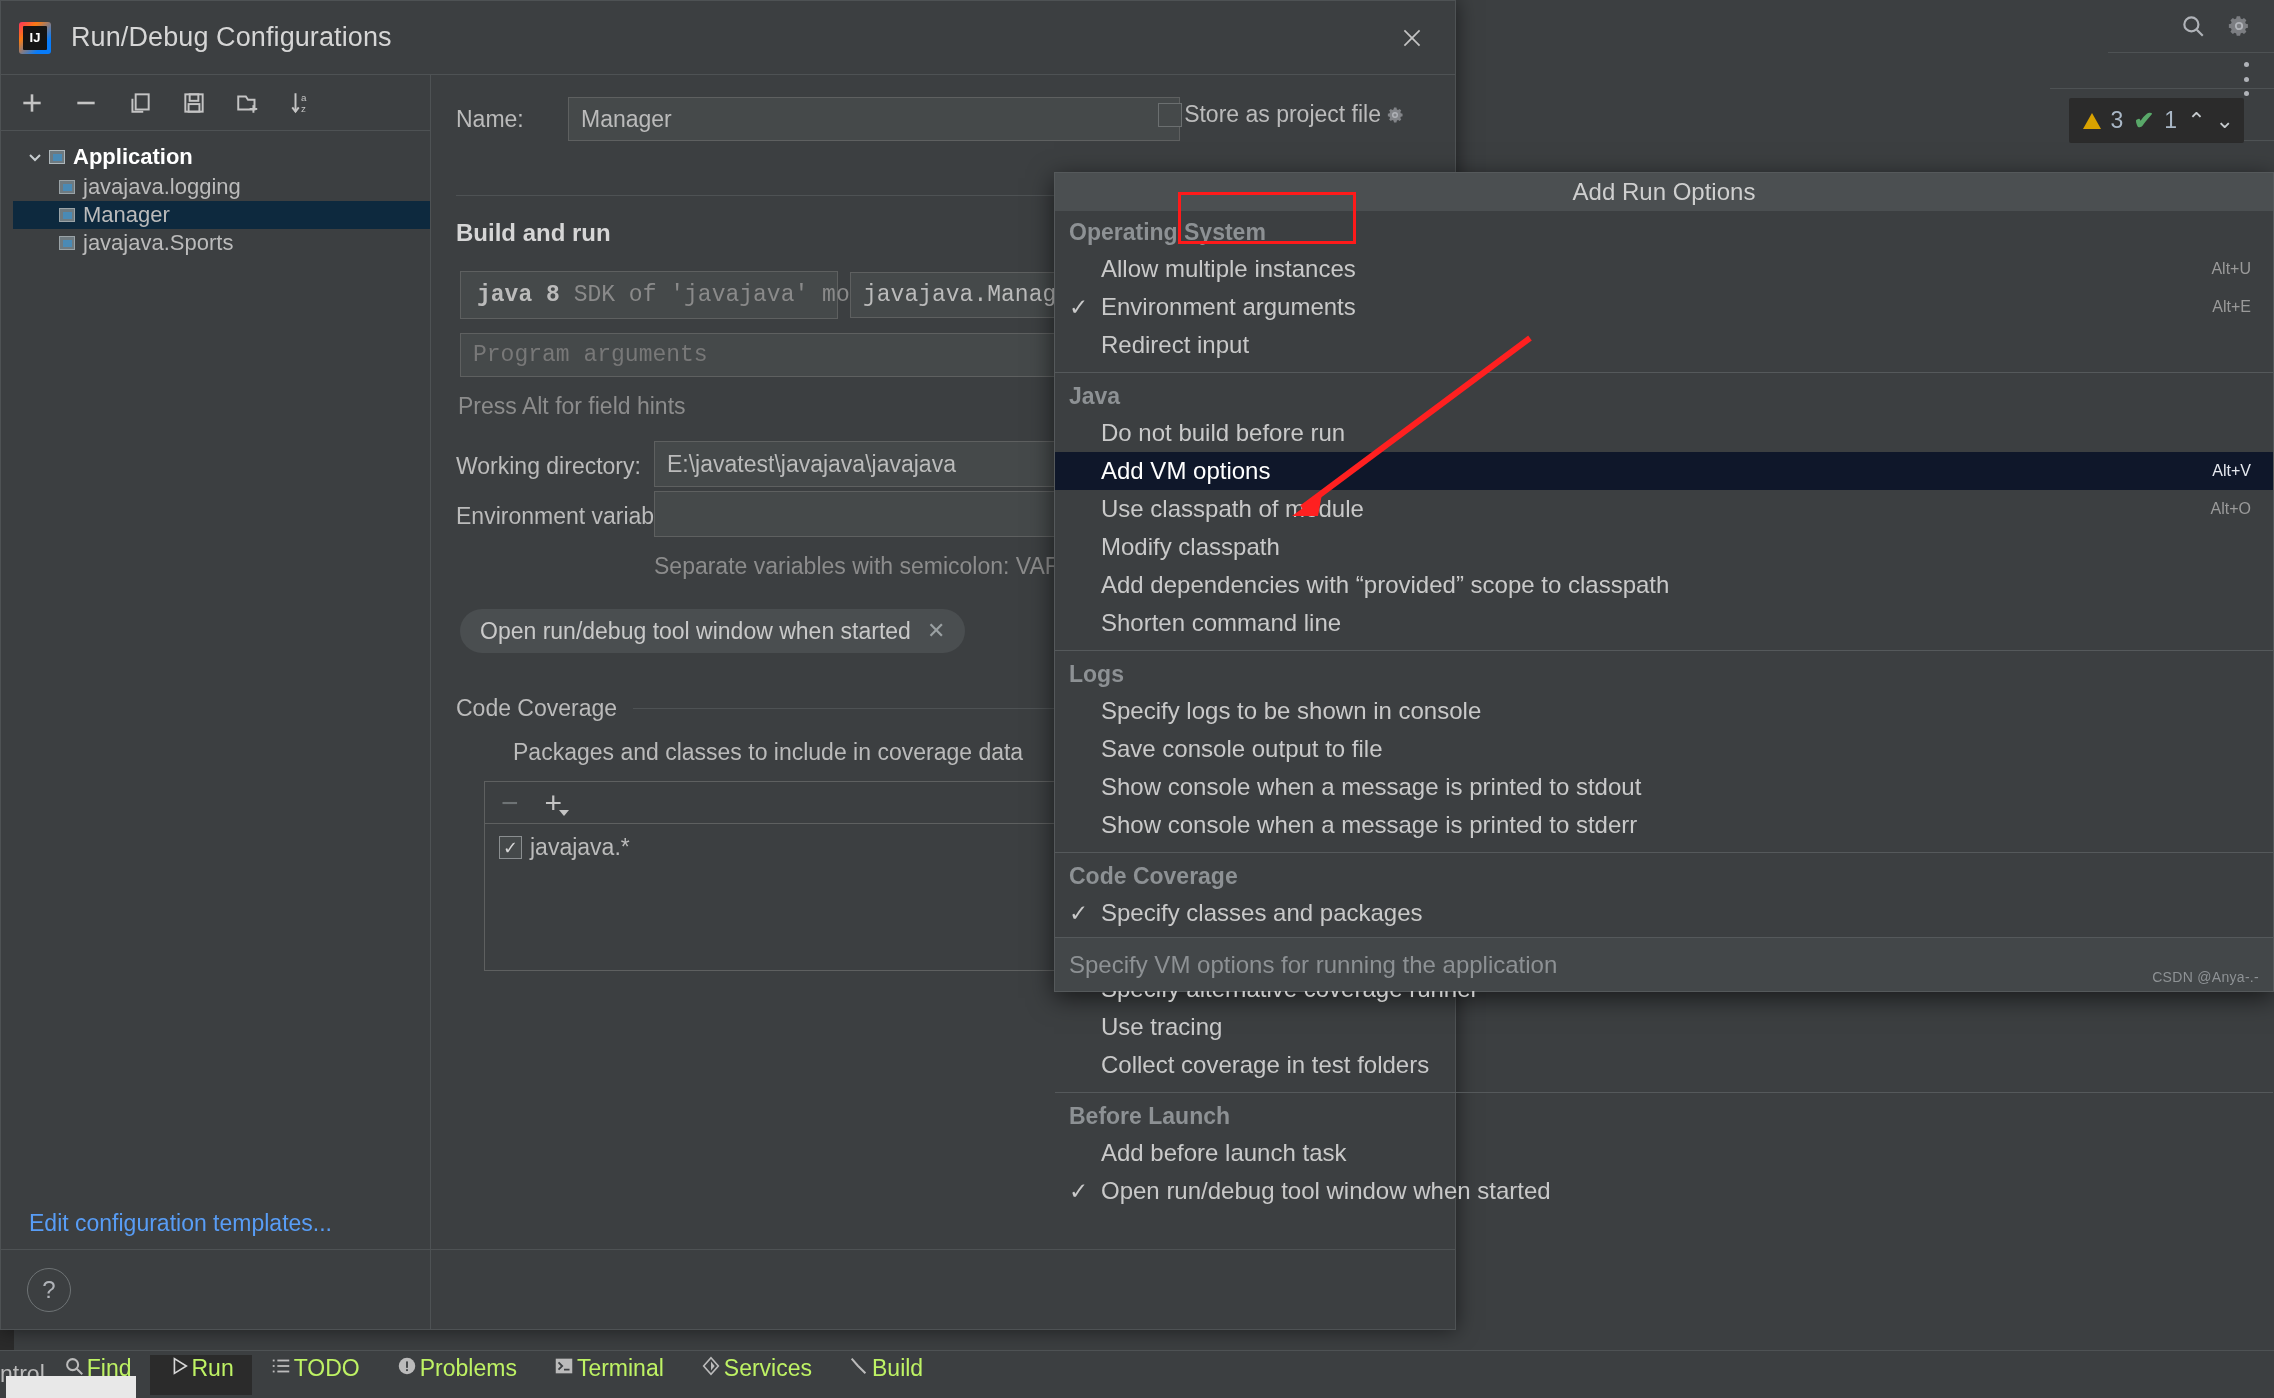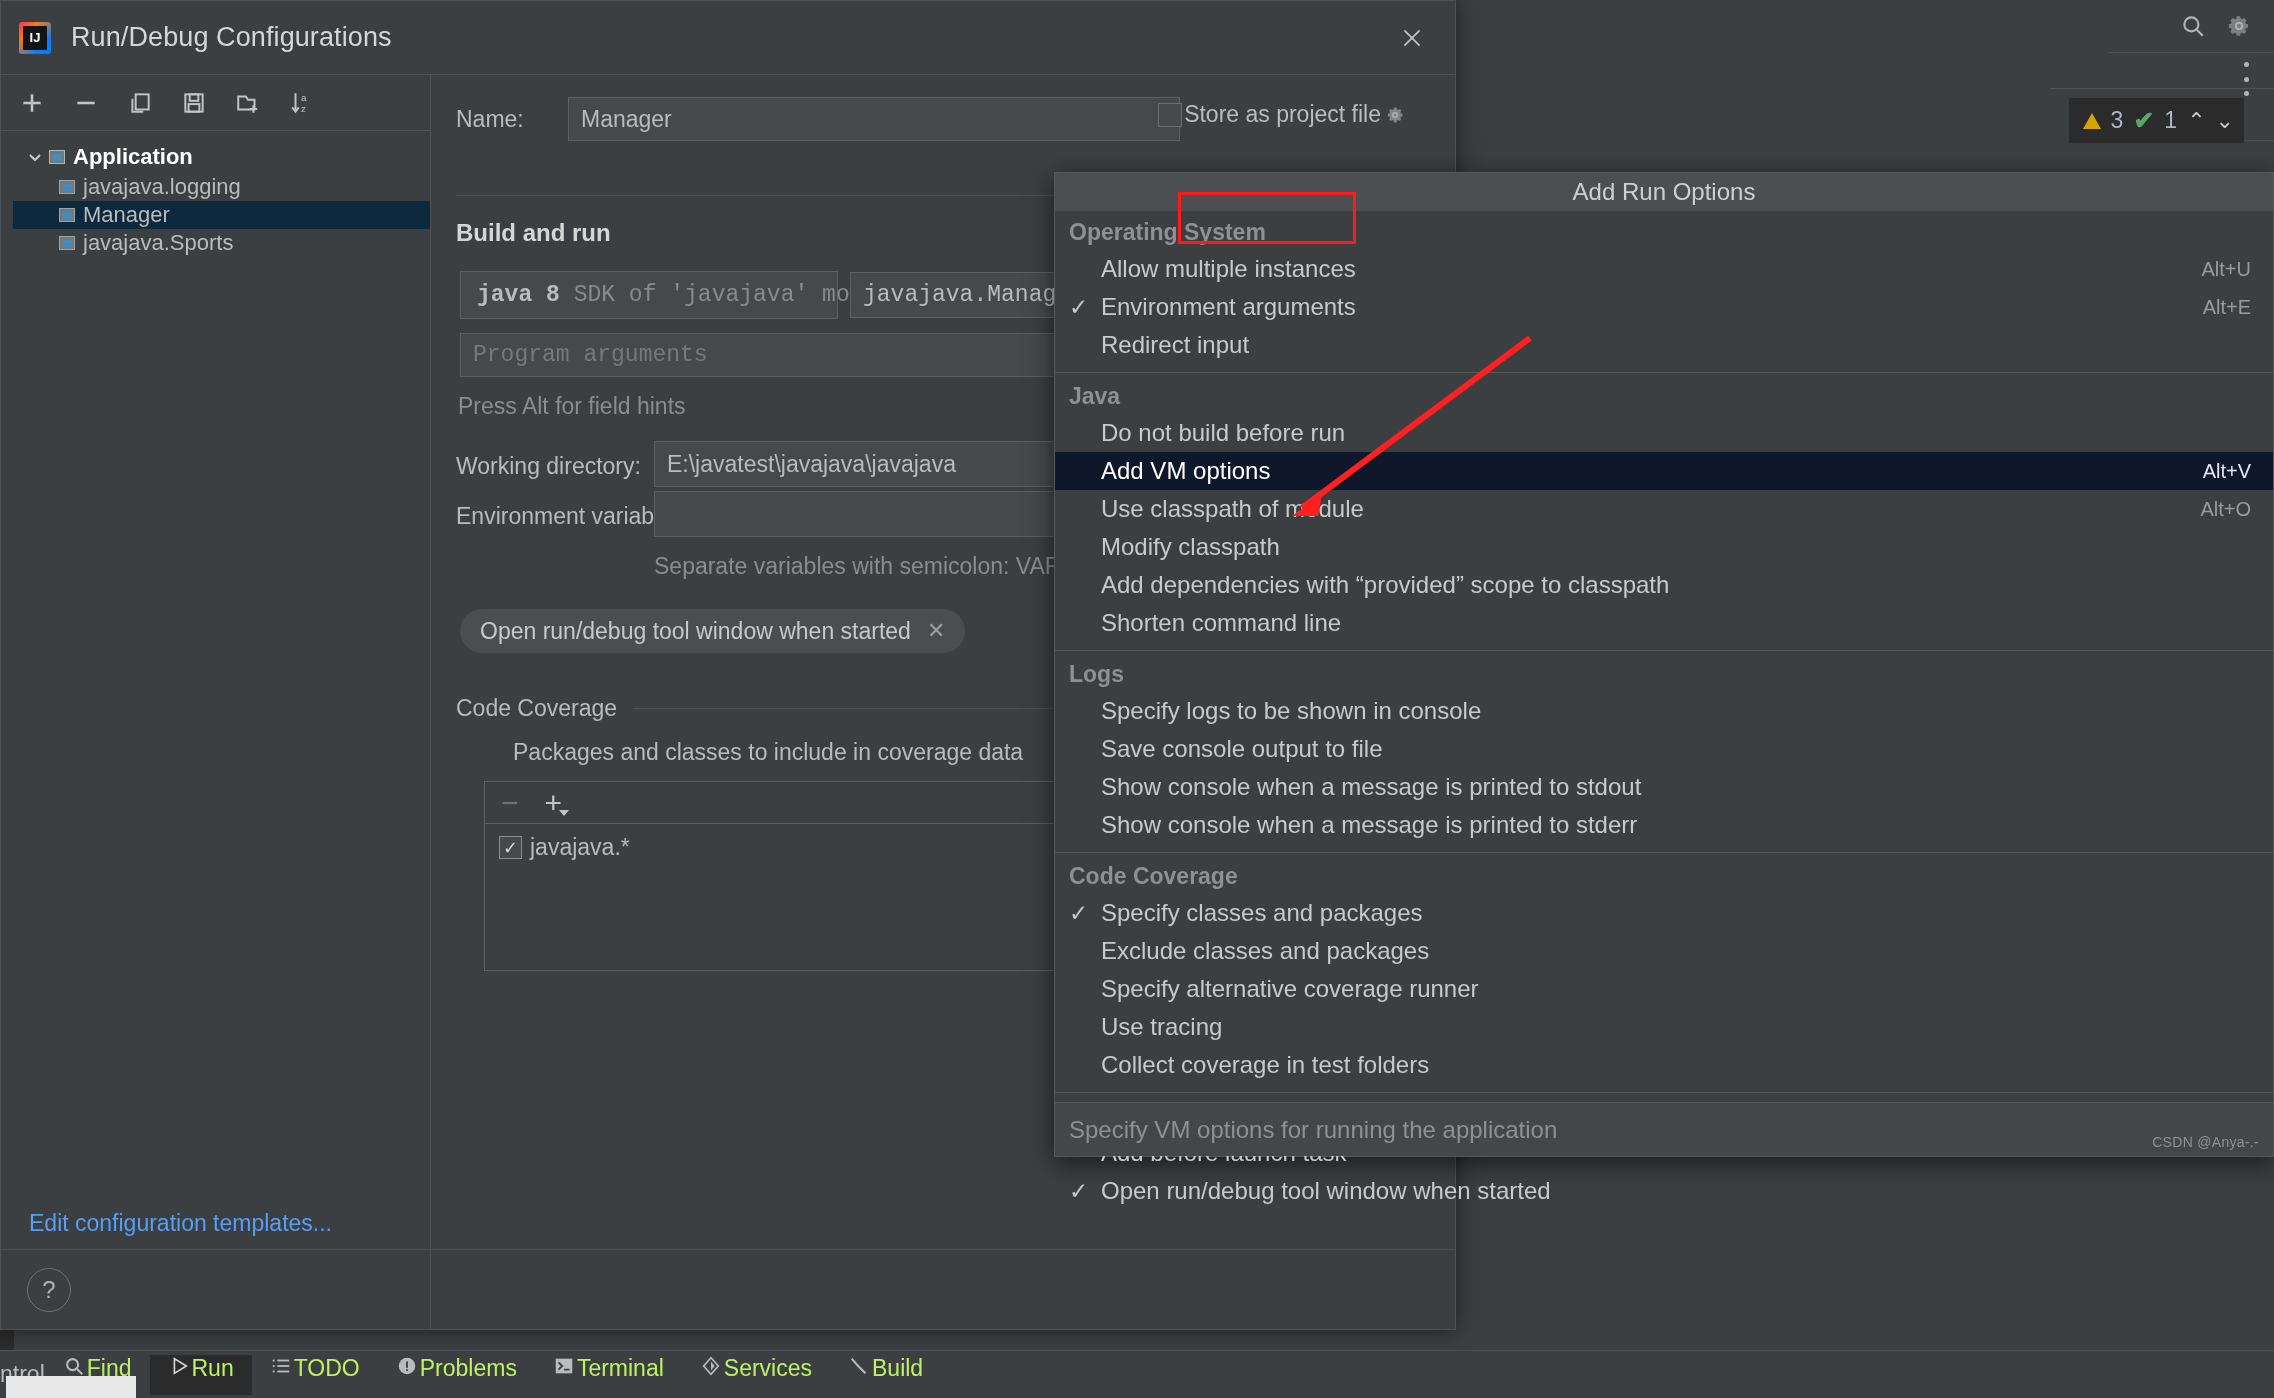--- a/index.html
+++ b/index.html
@@ -243,42 +243,42 @@
     display:flex; align-items:center; padding-left:26px; box-sizing:border-box;
   }
   .help-btn {
     width:42px;height:42px;border-radius:50%;border:1px solid #6e7375;
     color:#b0b3b8; display:flex;align-items:center;justify-content:center;
     font-size:24px; cursor:pointer;
   }
 
   
   .popup {
-    position:absolute; left:1054px; top:172px; width:1220px; height:985px;
+    position:absolute; left:1054px; top:172px; width:1220px; height:820px;
     background:#3c3f41; border:1px solid #55595b; box-sizing:border-box;
     box-shadow:0 6px 24px rgba(0,0,0,0.6);
   }
   .popup-header {
     height:38px; background:#4b4f51;
     display:flex; align-items:center; justify-content:center;
     color:#cfcfcf; font-size:24px;
   }
   .mi-section {
     color:#8d9194; font-size:23px; font-weight:bold;
     padding:8px 0 4px 14px;
   }
   .mi {
     height:38px; display:flex; align-items:center;
     padding:0 22px 0 14px; color:#c9c9c9; font-size:24px; cursor:pointer;
     white-space:nowrap;
   }
   .mi.sel { background:#0f172a; color:#ffffff; }
   .mi .tick { width:32px; flex:none; font-size:23px; color:#c9c9c9; }
   .mi .lbl2 { flex:1; }
-  .mi .sc { color:#9a9a9a; font-size:20px; }
+  .mi .sc { color:#9a9a9a; font-size:16px; }
   .mi.sel .sc { color:#e6e9ef; }
   .mi-divider { height:1px; background:#55595b; margin:8px 0 2px 0; }
   .popup-footer {
     position:absolute; left:0; right:0; bottom:0; height:54px;
     background:#434749; border-top:1px solid #55595b;
     display:flex; align-items:center; padding-left:14px; box-sizing:border-box;
     color:#8d9194; font-size:24px;
   }
   .red-arrow { position:absolute; left:1230px; top:330px; pointer-events:none; }
   .wm {

